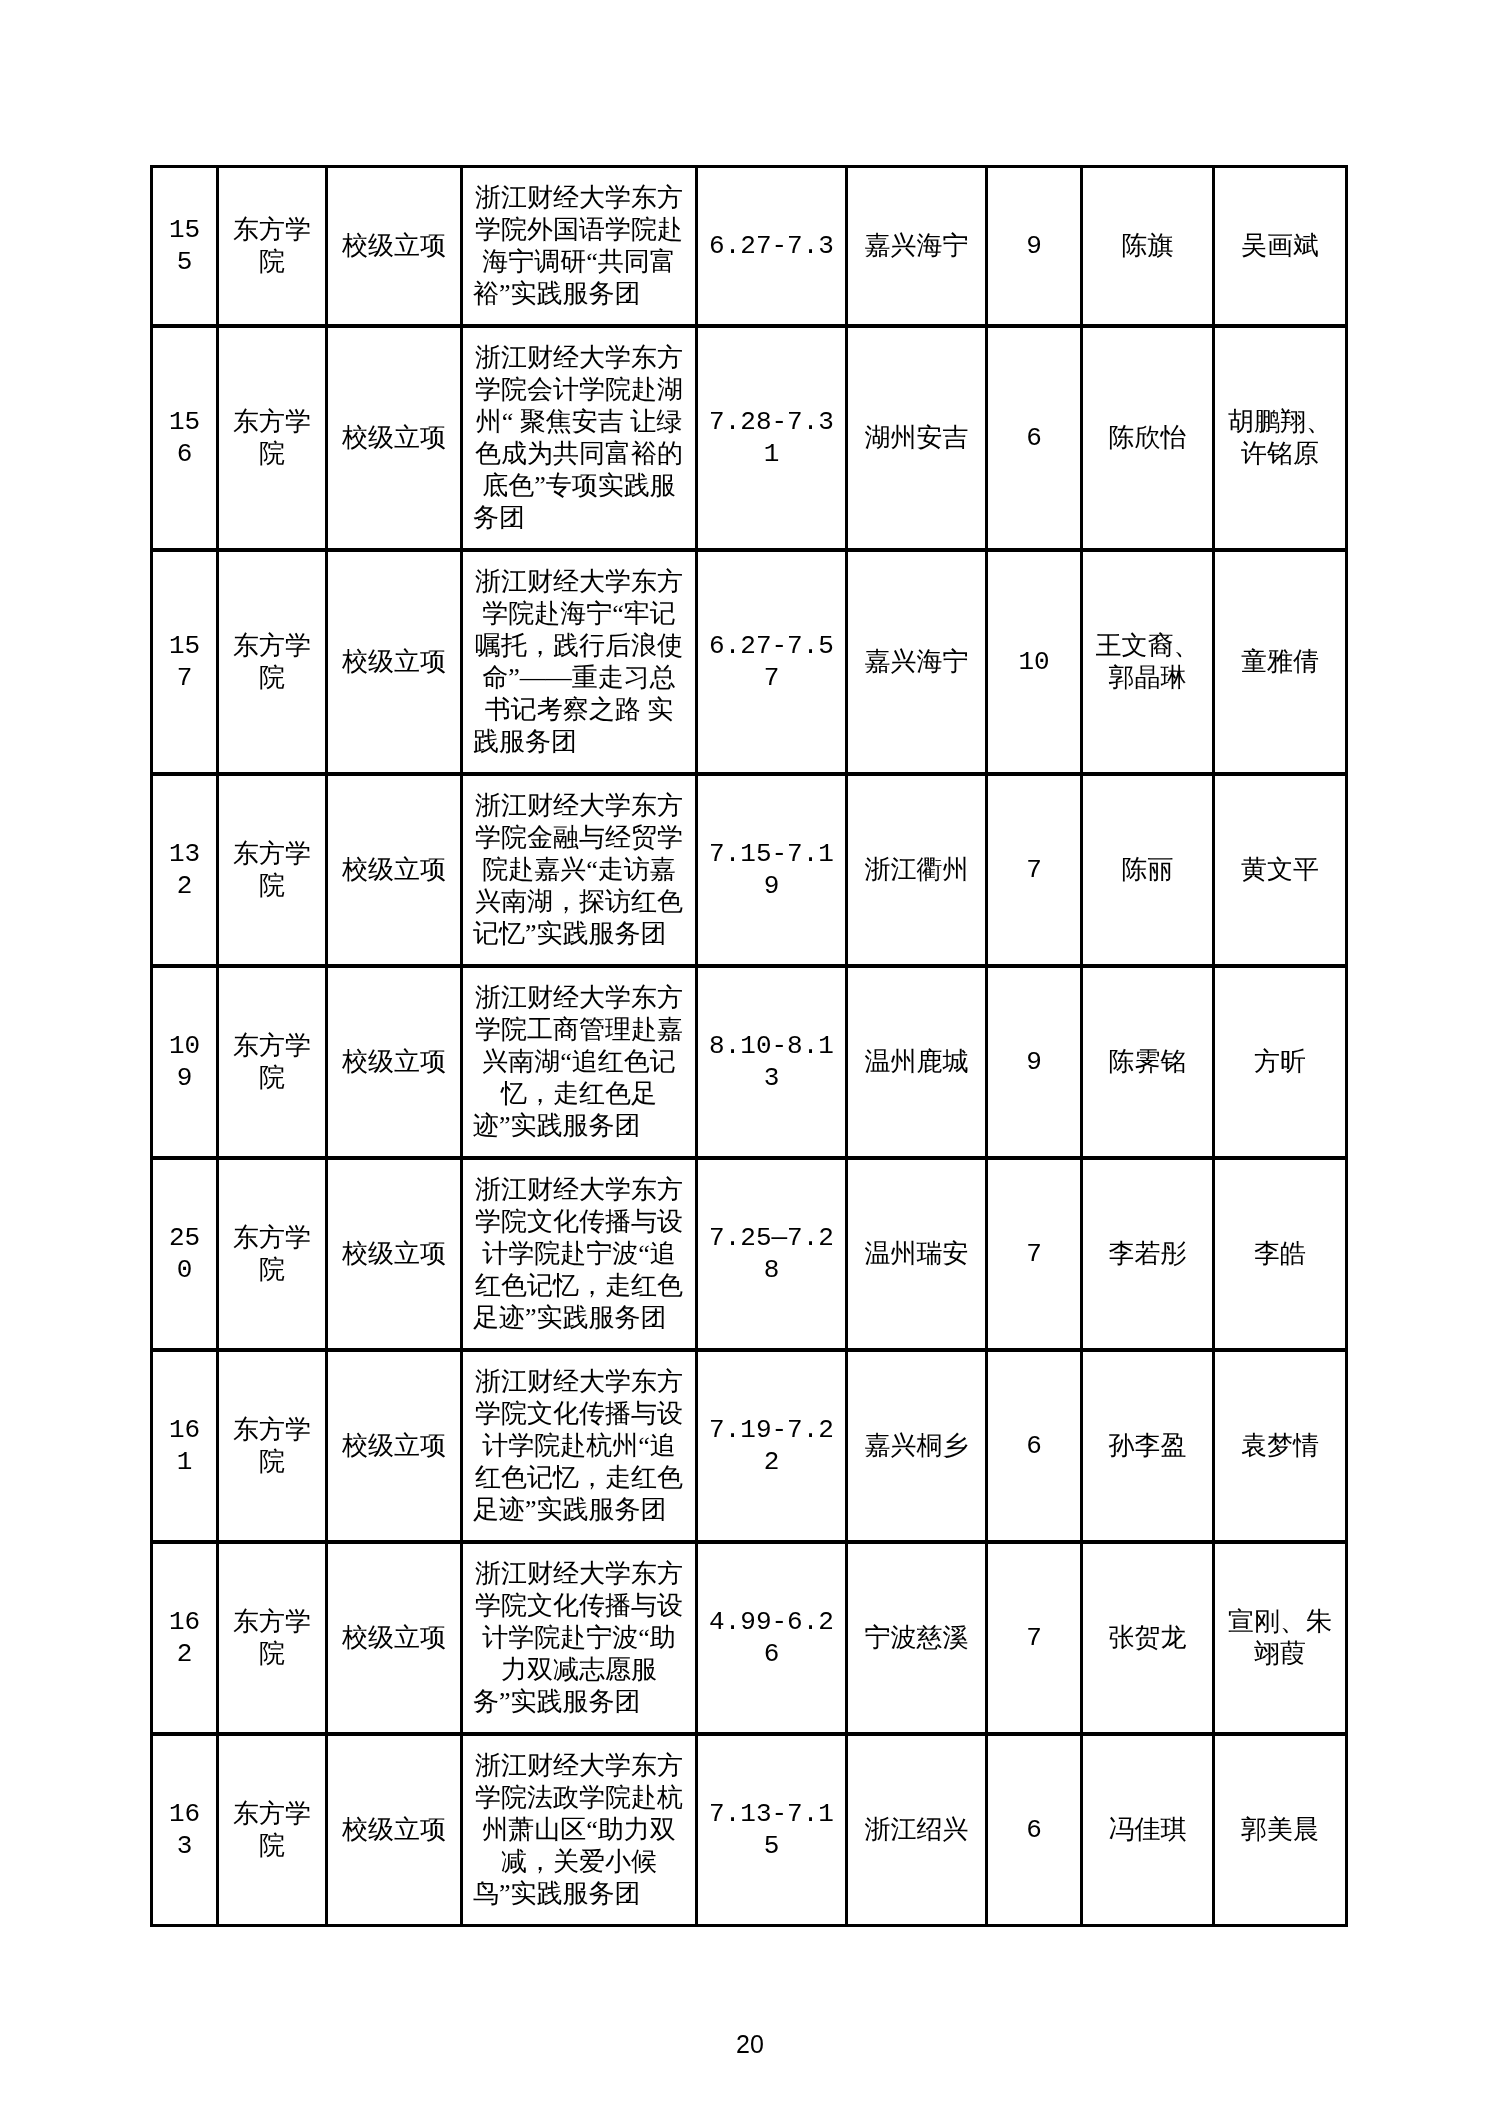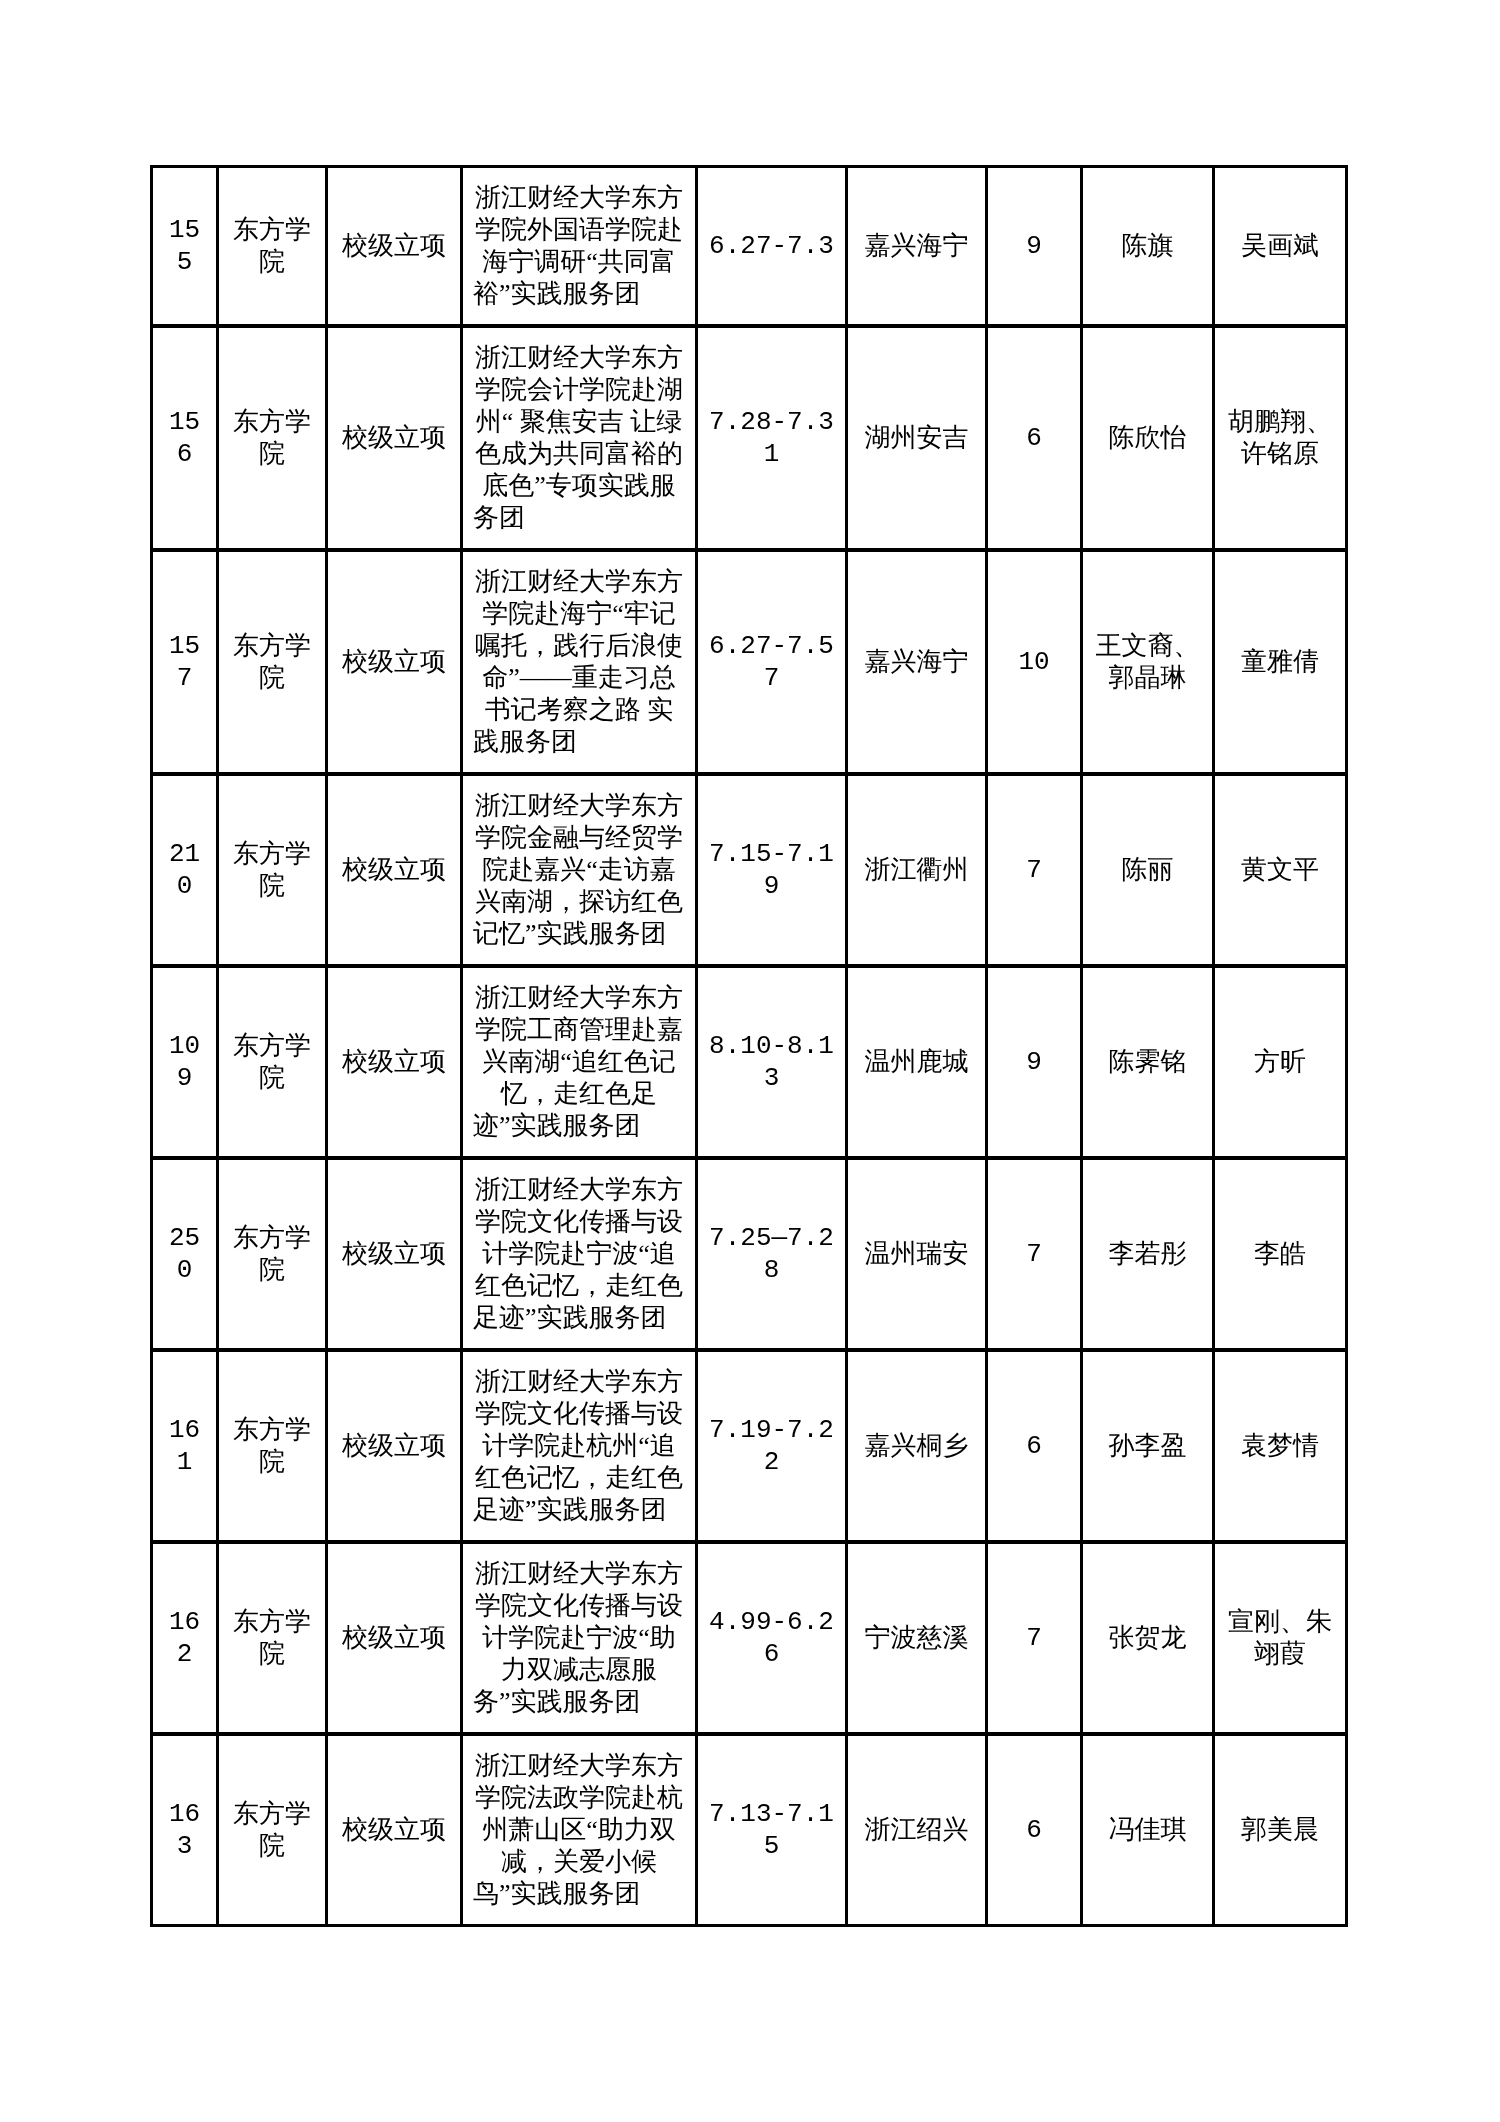--- a/index.html
+++ b/index.html
@@ -108,21 +108,21 @@
         <td>东方学院</td>
         <td>校级立项</td>
         <td class="cell-project">浙江财经大学东方学院赴海宁“牢记嘱托，践行后浪使命”——重走习总书记考察之路 实践服务团</td>
         <td class="cell-dates">6.27-7.57</td>
         <td>嘉兴海宁</td>
         <td class="cell-count">10</td>
         <td>王文裔、郭晶琳</td>
         <td>童雅倩</td>
       </tr>
       <tr>
-        <td class="cell-no">210</td>
+        <td class="cell-no">132</td>
         <td>东方学院</td>
         <td>校级立项</td>
         <td class="cell-project">浙江财经大学东方学院金融与经贸学院赴嘉兴“走访嘉兴南湖，探访红色记忆”实践服务团</td>
         <td class="cell-dates">7.15-7.19</td>
         <td>浙江衢州</td>
         <td class="cell-count">7</td>
         <td>陈丽</td>
         <td>黄文平</td>
       </tr>
       <tr>
@@ -176,14 +176,15 @@
         <td class="cell-project">浙江财经大学东方学院法政学院赴杭州萧山区“助力双减，关爱小候鸟”实践服务团</td>
         <td class="cell-dates">7.13-7.15</td>
         <td>浙江绍兴</td>
         <td class="cell-count">6</td>
         <td>冯佳琪</td>
         <td>郭美晨</td>
       </tr>
     </tbody>
   </table>
 
+  <div class="page-number">20</div>
 
 </div>
 
 </body></html>

